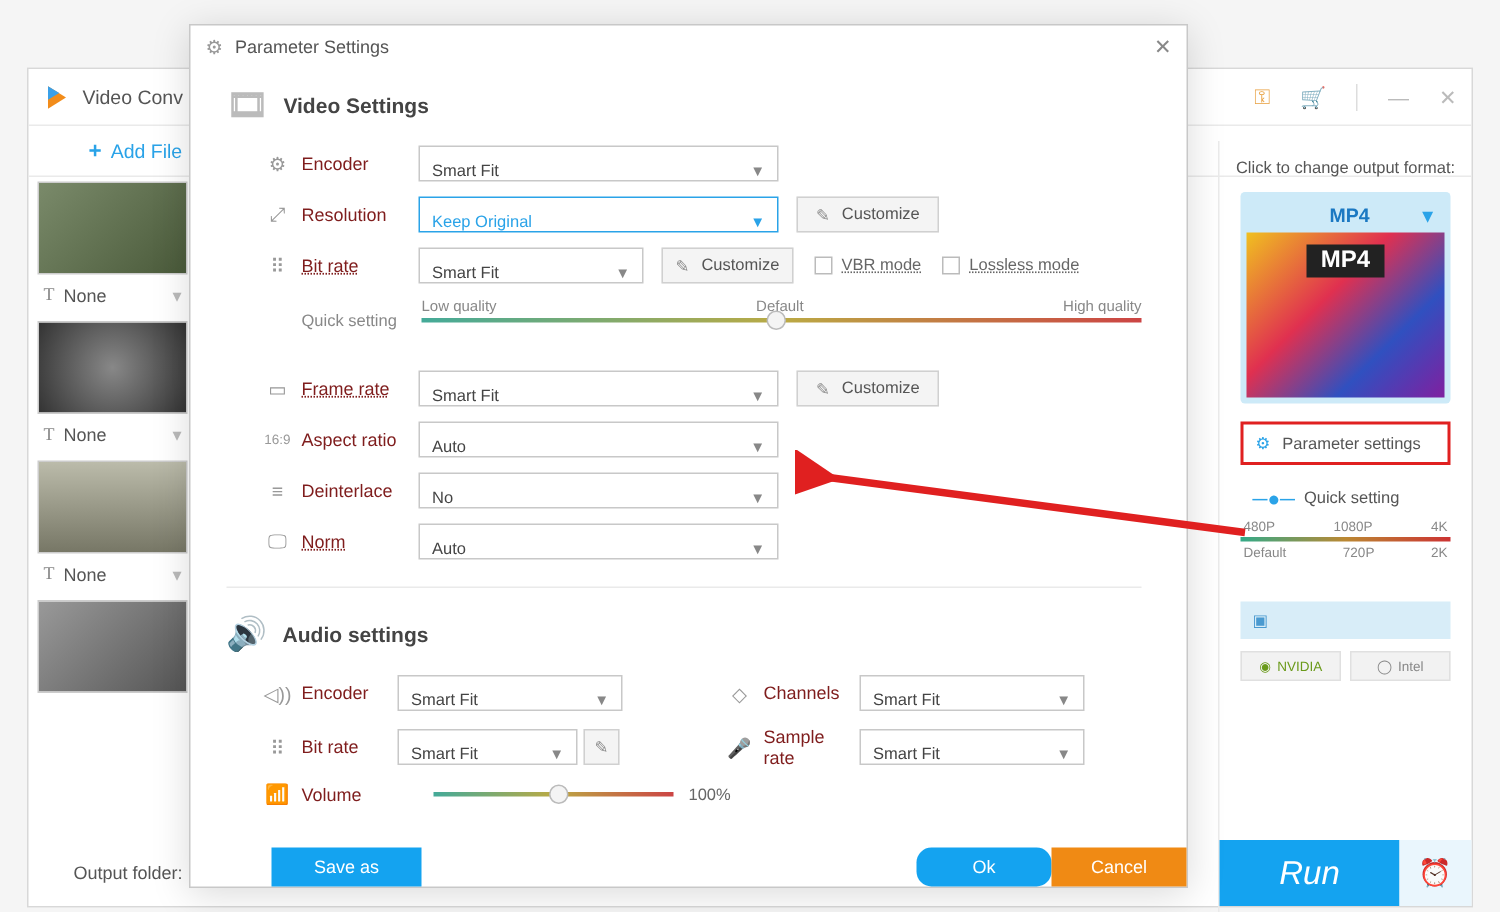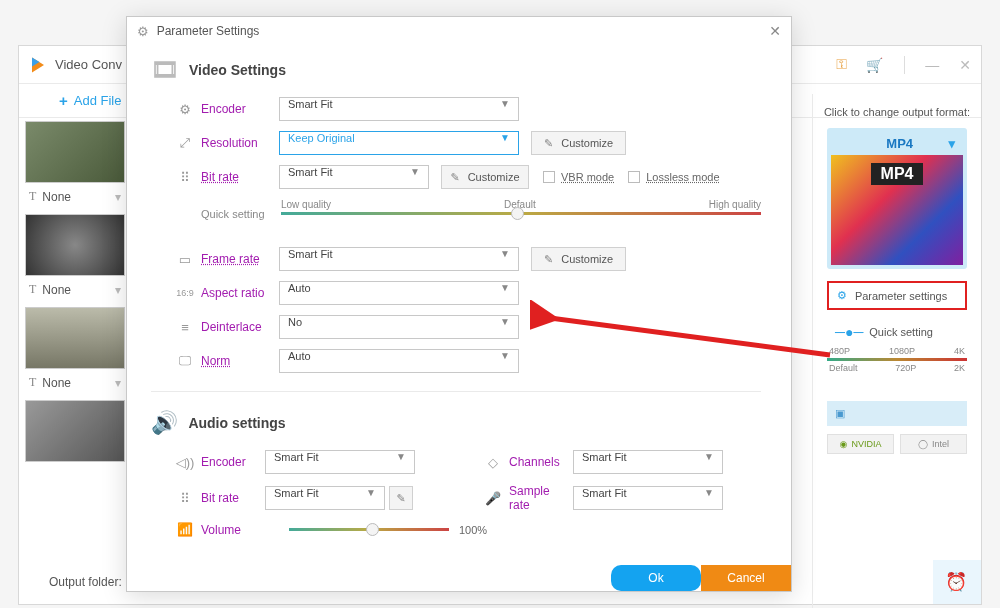--- a/index.html
+++ b/index.html
@@ -55,23 +55,23 @@
 .modal-titlebar .micon { color: #999; margin-right: 8px; font-size: 13px; }
 .modal-close { margin-left: auto; color: #888; font-size: 14px; cursor: pointer; }
 .modal-body { flex: 1; overflow: auto; padding: 12px 30px 8px 24px; }
 
 .section { margin-bottom: 18px; }
 .section-header { display: flex; align-items: center; gap: 10px; font-size: 14px; font-weight: 600; color: #444; margin-bottom: 14px; }
 .section-header .shicon { color: #bbb; font-size: 22px; }
 
 .field-row { display: flex; align-items: center; margin-bottom: 10px; padding-left: 24px; }
 .field-icon { width: 20px; color: #999; font-size: 13px; text-align: center; }
-.field-label { width: 84px; font-size: 12px; color: #a21caf; padding-left: 6px; }
+.field-label { width: 84px; font-size: 12px; color: #7f1d1d; padding-left: 6px; }
 .field-label.u { text-decoration: underline dotted; }
-.select { width: 240px; height: 24px; border: 1px solid #c8c8c8; background: #fff; font-size: 11px; padding: 0 8px; display: flex; align-items: flex-start; justify-content: space-between; cursor: pointer; color: #444; }
+.select { width: 240px; height: 24px; border: 1px solid #c8c8c8; background: #fff; font-size: 11px; padding: 0 8px; display: flex; align-items: flex-end; justify-content: space-between; cursor: pointer; color: #444; }
 .select.small { width: 150px; }
 .select.tiny { width: 144px; }
 .select .arrow { color: #888; font-size: 10px; }
 .select.active { border-color: #2aa3e8; color: #2aa3e8; }
 .select.active .arrow { color: #2aa3e8; }
 .customize-btn { height: 24px; border: 1px solid #d0d0d0; background: #f4f4f4; font-size: 11px; padding: 0 12px; display: flex; align-items: center; gap: 8px; margin-left: 12px; cursor: pointer; color: #555; }
 .customize-btn .pen { color: #888; font-size: 11px; }
 .checkbox-field { display: flex; align-items: center; gap: 6px; font-size: 11px; color: #666; margin-left: 14px; }
 .checkbox-field .cb { width: 12px; height: 12px; border: 1px solid #bbb; background: #fff; }
 .checkbox-field.u span:last-child { text-decoration: underline dotted; }
@@ -197,20 +197,21 @@
         </div>
       <div class="gpu-badge">
           <span>◯</span>
           <span>Intel</span>
         </div>
     </div>
   </div>
 
   <div class="bottom-bar">
     <div class="output-folder">Output folder:</div>
+    <div class="run-btn">Run</div>
     <div class="alarm-btn">
         <span>⏰</span>
       </div>
   </div>
 </div>
 
 <div class="modal">
   <div class="modal-titlebar">
     <span class="micon">⚙</span>
     <span>Parameter Settings</span>
@@ -371,20 +372,21 @@
           <span class="field-label">Volume</span>
           <div class="volume-track">
               <div class="volume-knob"></div>
             </div>
           <span class="volume-val">100%</span>
         </div>
       </div>
     </div>
   </div>
   <div class="modal-footer">
+    <div class="btn btn-save">Save as</div>
     <div class="footer-spacer"></div>
     <div class="btn btn-ok">Ok</div>
     <div class="btn btn-cancel">Cancel</div>
   </div>
 </div>
 
 <svg class="arrow-svg" viewBox="0 0 310 70">
   <defs>
       <marker id="ah" markerWidth="12" markerHeight="12" refX="2" refY="5" orient="auto">
         <path d="M10 0 L0 5 L10 10 Z" fill="#e02020"></path>

